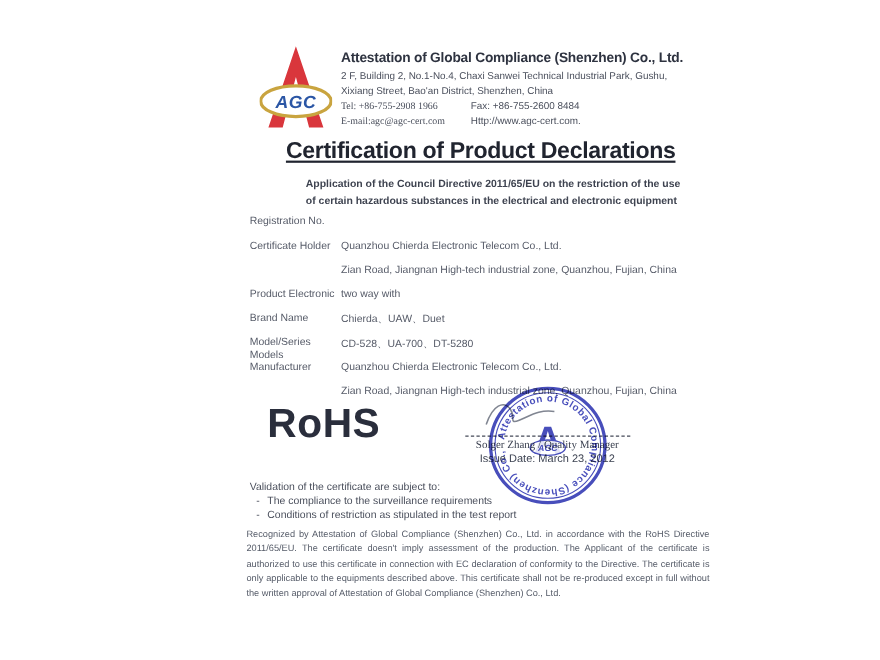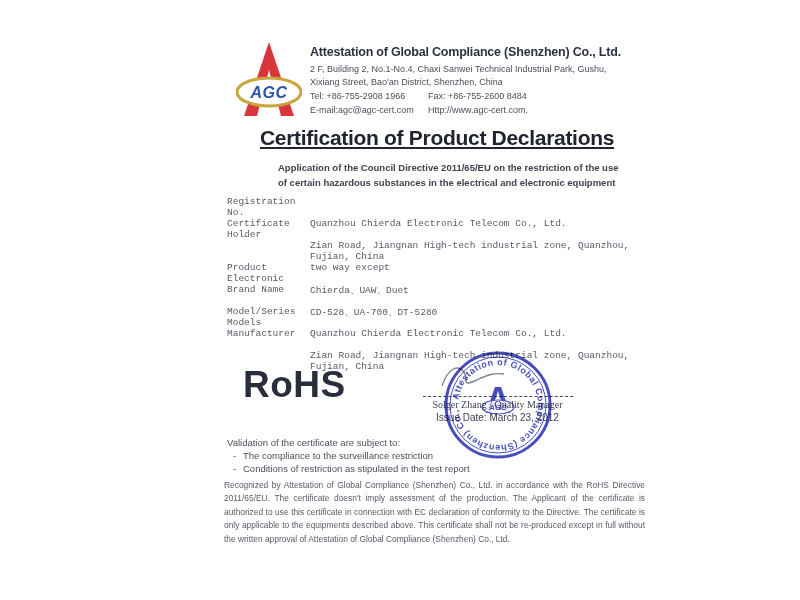--- a/index.html
+++ b/index.html
@@ -6,32 +6,32 @@
   .page{
     position:relative;width:800px;height:600px;background:#ffffff;overflow:hidden;
     font-family:"Liberation Sans", sans-serif;color:#3c4150;
   }
   
   .logo{position:absolute;left:236px;top:40px;width:66px;height:78px;}
   .companyBlock{position:absolute;left:310px;top:45px;width:340px;}
   .companyName{font-size:12.5px;font-weight:bold;color:#2e3340;letter-spacing:-0.2px;}
   .addr{font-size:9px;color:#4a4f5c;margin-top:4px;line-height:13px;}
   .contactRow{display:flex;font-size:9px;color:#4a4f5c;line-height:14px;}
-  .contactRow .c1{width:118px;}
+  .contactRow .c1{width:118px;font-family:Liberation Serif, serif;}
   
   .title{
     position:absolute;left:227px;top:126px;width:420px;text-align:center;
     font-size:21px;font-weight:bold;color:#20242f;letter-spacing:-0.3px;text-decoration:underline;
   }
   .subtitle{
     position:absolute;left:250px;top:160px;width:380px;
     font-size:9.5px;font-weight:bold;color:#3e4350;line-height:15px;margin-left:28px;
   }
   
-  .fields{position:absolute;left:227px;top:196px;width:420px;font-family:Liberation Mono, monospace;}
+  .fields{position:absolute;left:227px;top:196px;width:420px;}
   .fieldRow{display:flex;height:22px;align-items:flex-start;font-size:9.5px;color:#565b68;}
   .fieldRow .lab{width:83px;flex:none;}
   .fieldRow .val{flex:1;}
   
   .rohs{
     position:absolute;left:243px;top:364px;
     font-size:37px;font-weight:bold;color:#2a2e3c;letter-spacing:0.5px;
   }
   
   .sigBlock{position:absolute;left:420px;top:396px;width:155px;text-align:center;z-index:1;}
@@ -92,21 +92,21 @@
     <div class="fieldRow">
       <span class="lab">Certificate Holder</span>
       <span class="val">Quanzhou Chierda Electronic Telecom Co., Ltd.</span>
     </div>
     <div class="fieldRow">
       <span class="lab"></span>
       <span class="val">Zian Road, Jiangnan High-tech industrial zone, Quanzhou, Fujian, China</span>
     </div>
     <div class="fieldRow">
       <span class="lab">Product Electronic</span>
-      <span class="val">two way except</span>
+      <span class="val">two way with</span>
     </div>
     <div class="fieldRow">
       <span class="lab">Brand Name</span>
       <span class="val">Chierda、UAW、Duet</span>
     </div>
     <div class="fieldRow">
       <span class="lab">Model/Series Models</span>
       <span class="val">CD-528、UA-700、DT-5280</span>
     </div>
     <div class="fieldRow">
@@ -142,21 +142,21 @@
     </text>
     <text x="58" y="66" text-anchor="middle" font-family="Liberation Sans, sans-serif" font-size="36" font-weight="bold" fill="#2E35B2">A</text>
     <ellipse cx="58" cy="60" rx="16" ry="7" fill="#FFFFFF" fill-opacity="0.85" stroke="#2E35B2" stroke-width="1.2"></ellipse>
     <text x="58" y="63" text-anchor="middle" font-family="Liberation Sans, sans-serif" font-size="8" font-weight="bold" font-style="italic" fill="#2E35B2">AGC</text>
   </svg>
 
   <div class="validation">
     <div>Validation of the certificate are subject to:</div>
     <div class="vItem">
       <span class="dash">-</span>
-      <span>The compliance to the surveillance restriction</span>
+      <span>The compliance to the surveillance requirements</span>
     </div>
     <div class="vItem">
       <span class="dash">-</span>
       <span>Conditions of restriction as stipulated in the test report</span>
     </div>
   </div>
 
   <div class="finePrint">Recognized by Attestation of Global Compliance (Shenzhen) Co., Ltd. in accordance with the RoHS Directive 2011/65/EU. The certificate doesn't imply assessment of the production. The Applicant of the certificate is authorized to use this certificate in connection with EC declaration of conformity to the Directive. The certificate is only applicable to the equipments described above. This certificate shall not be re-produced except in full without the written approval of Attestation of Global Compliance (Shenzhen) Co., Ltd.</div>
 
 </div>

